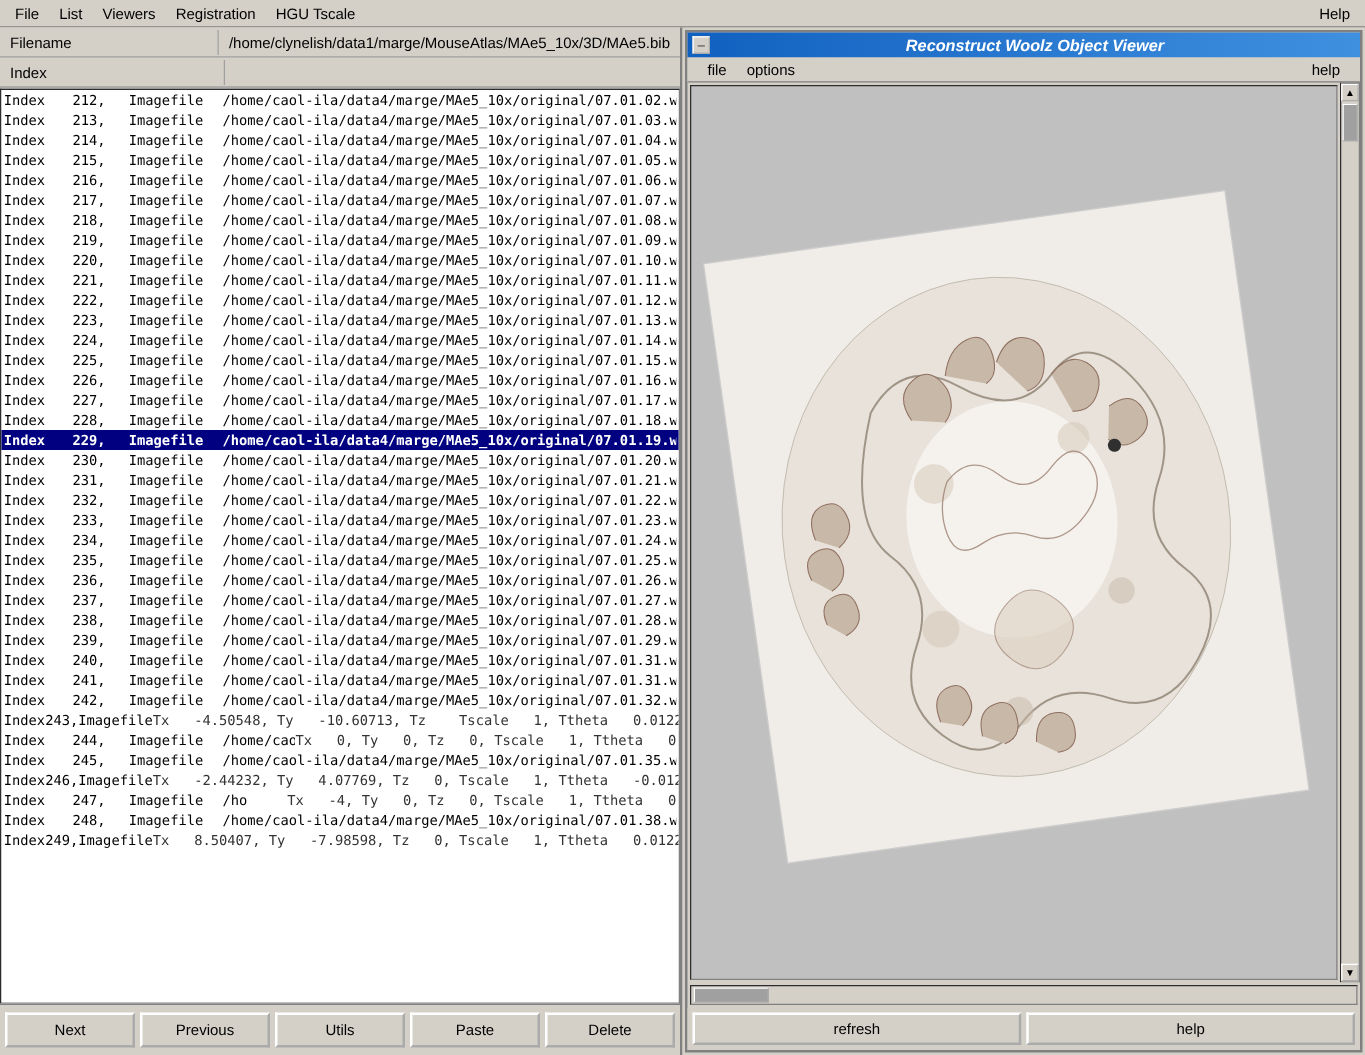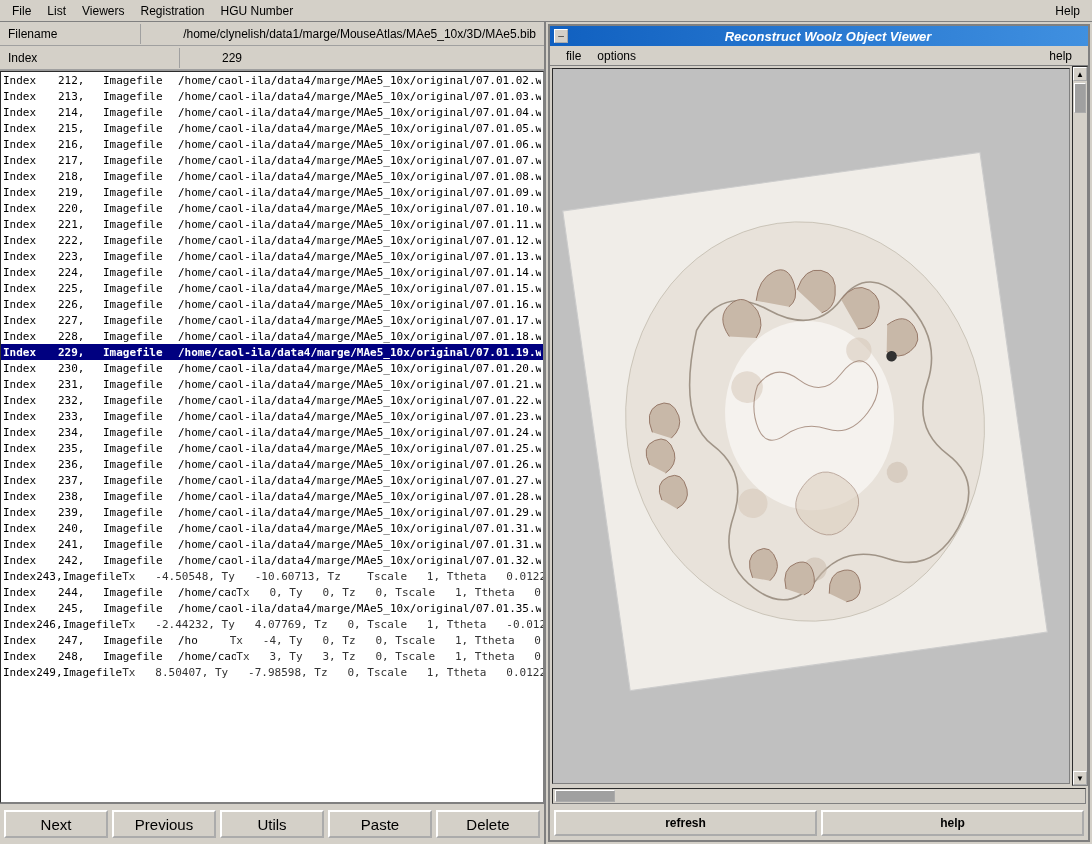--- a/index.html
+++ b/index.html
@@ -63,21 +63,20 @@
       width: 180px;
       padding: 3px 8px;
       font-size: 12px;
       border-right: 1px solid #a0a0a0;
       background: #d4d0c8;
     }
     .info-value {
       padding: 3px 8px;
       font-size: 12px;
       flex: 1;
-      margin-left: 34px;
     }
 
     
     .list-area {
       flex: 1;
       overflow-y: auto;
       overflow-x: hidden;
       background: white;
       border: 1px inset #808080;
       margin: 0;
@@ -112,21 +111,21 @@
       padding: 6px 4px;
       gap: 4px;
       background: #d4d0c8;
       border-top: 1px solid #808080;
     }
     .btn {
       flex: 1;
       height: 28px;
       background: #d4d0c8;
       border: 2px outset #ffffff;
-      font-size: 15px;
+      font-size: 12px;
       cursor: pointer;
       display: flex;
       align-items: center;
       justify-content: center;
     }
 
     
     .right-panel {
       flex: 1;
       display: flex;
@@ -221,21 +220,20 @@
     .viewer-btn {
       flex: 1;
       height: 26px;
       background: #d4d0c8;
       border: 2px outset #ffffff;
       font-size: 12px;
       cursor: pointer;
       display: flex;
       align-items: center;
       justify-content: center;
-      font-weight: bold;
     }
 
     
     .viewer-vscroll {
       width: 16px;
       background: #d4d0c8;
       border: 1px inset #808080;
       display: flex;
       flex-direction: column;
       align-items: center;
@@ -266,36 +264,35 @@
     }
   </style>
 </head>
 <body>
 
 <div class="menubar">
   <span class="menubar-item">File</span>
   <span class="menubar-item">List</span>
   <span class="menubar-item">Viewers</span>
   <span class="menubar-item">Registration</span>
-  <span class="menubar-item">HGU Number</span>
+  <span class="menubar-item">HGU Tscale</span>
   <span class="menubar-help menubar-item">Help</span>
 </div>
 
 <div class="main-container">
 
   <div class="left-panel">
 
     <div class="info-section">
       <div class="info-row">
         <div class="info-label">Filename</div>
         <div class="info-value">/home/clynelish/data1/marge/MouseAtlas/MAe5_10x/3D/MAe5.bib</div>
       </div>
       <div class="info-row">
         <div class="info-label">Index</div>
-        <div class="info-value">229</div>
       </div>
     </div>
 
     <div class="list-area" id="list-area">
     <div class="list-row">
           <span class="col-type">Index</span>
           <span class="col-num">212,</span>
           <span class="col-label">Imagefile</span>
           <span class="col-path">/home/caol-ila/data4/marge/MAe5_10x/original/07.01.02.wlz,</span>
         </div>
@@ -511,21 +508,20 @@
           <span class="col-num">247,</span>
           <span class="col-label">Imagefile</span>
           <span style="flex:1;overflow:hidden;">/home/caol-ila/data4/marge/MAe5_10x/original/07.01.37.wlz,</span>
           <span style="color:#333;padding-left:32px;"> Tx &nbsp;&nbsp;-4, Ty &nbsp;&nbsp;0, Tz &nbsp;&nbsp;0, Tscale &nbsp;&nbsp;1, Ttheta &nbsp;&nbsp;0</span>
         </div>
         <div class="list-row" style="font-family: monospace; font-size: 11px; padding: 1px 2px; white-space: nowrap; overflow: hidden;">
           <span class="col-type">Index</span>
           <span class="col-num">248,</span>
           <span class="col-label">Imagefile</span>
           <span style="flex:1;overflow:hidden;">/home/caol-ila/data4/marge/MAe5_10x/original/07.01.38.wlz,</span>
-          <span style="color:#333;"> Tx &nbsp;&nbsp;3, Ty &nbsp;&nbsp;3, Tz &nbsp;&nbsp;0, Tscale &nbsp;&nbsp;1, Ttheta &nbsp;&nbsp;0</span>
         </div>
         <div class="list-row" style="font-family: monospace; font-size: 11px; padding: 1px 2px; white-space: nowrap; overflow: hidden;">
           <span class="col-type">Index</span>
           <span class="col-num">249,</span>
           <span class="col-label">Imagefile</span>
           <span style="flex:1;overflow:hidden;">/home/caol-ila/data4/marge/MAe5_10x/original/08.01.02.wlz,</span>
           <span style="color:#333;"> Tx &nbsp;&nbsp;8.50407, Ty &nbsp;&nbsp;-7.98598, Tz &nbsp;&nbsp;0, Tscale &nbsp;&nbsp;1, Ttheta &nbsp;&nbsp;0.0122718</span>
         </div>
       </div>
 

